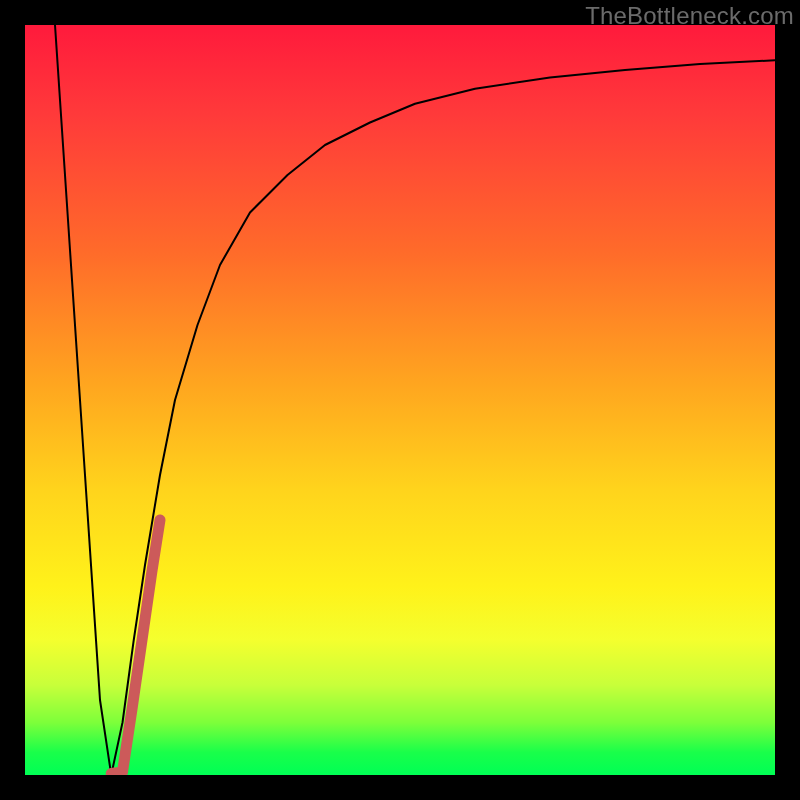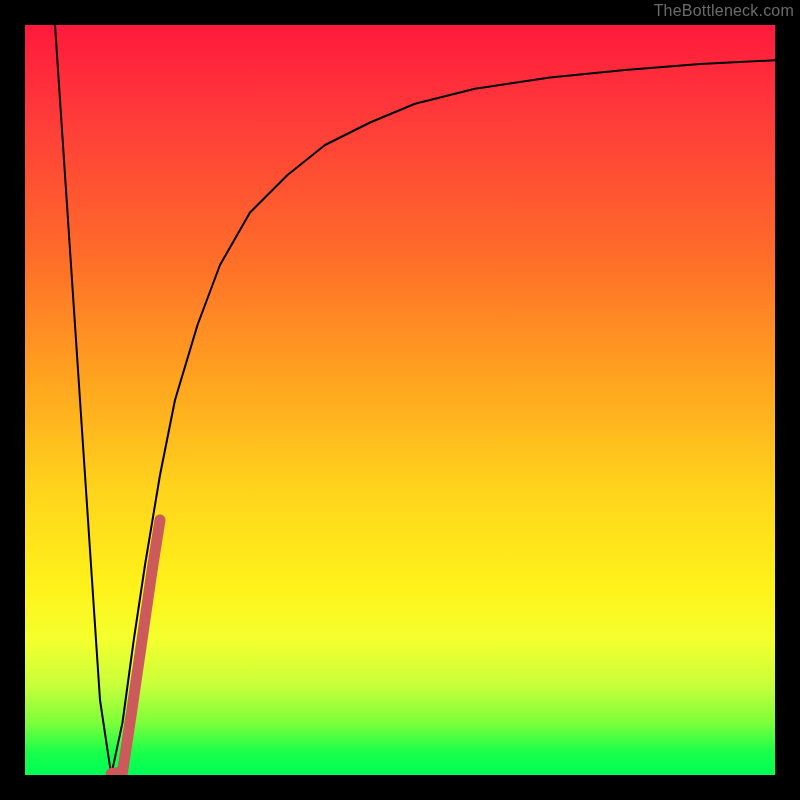--- a/index.html
+++ b/index.html
@@ -37,21 +37,21 @@
       #7dff3a 93%,
       #19ff4a 97%,
       #00ff55 100%
     );
   }
   .watermark {
     position: absolute;
     top: 2px;
     right: 6px;
     color: #6b6b6b;
-    font-size: 16px;
+    font-size: 24px;
     font-weight: 500;
     letter-spacing: 0.2px;
     user-select: none;
   }
   svg.overlay {
     position: absolute;
     left: 0;
     top: 0;
     width: 750px;
     height: 750px;

